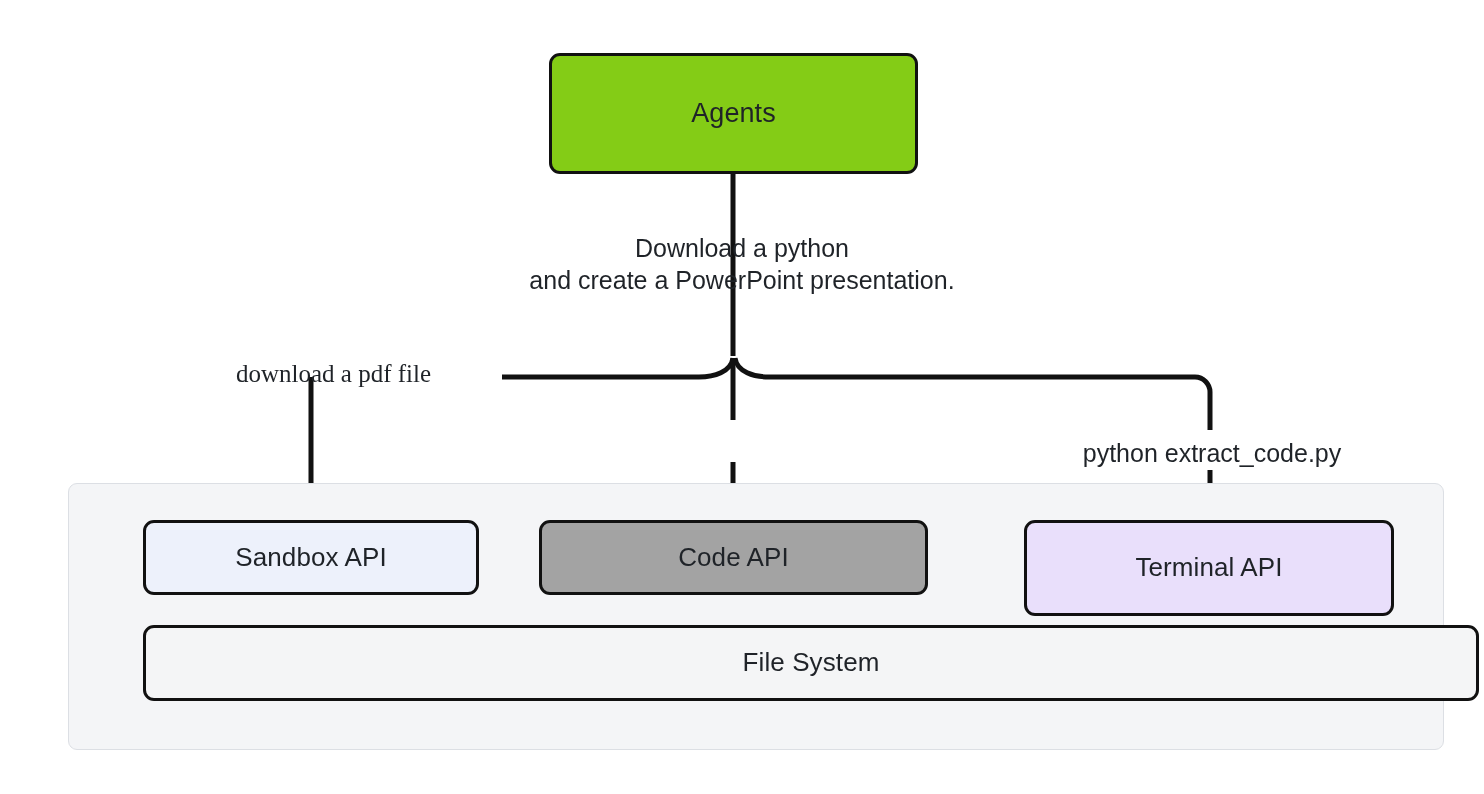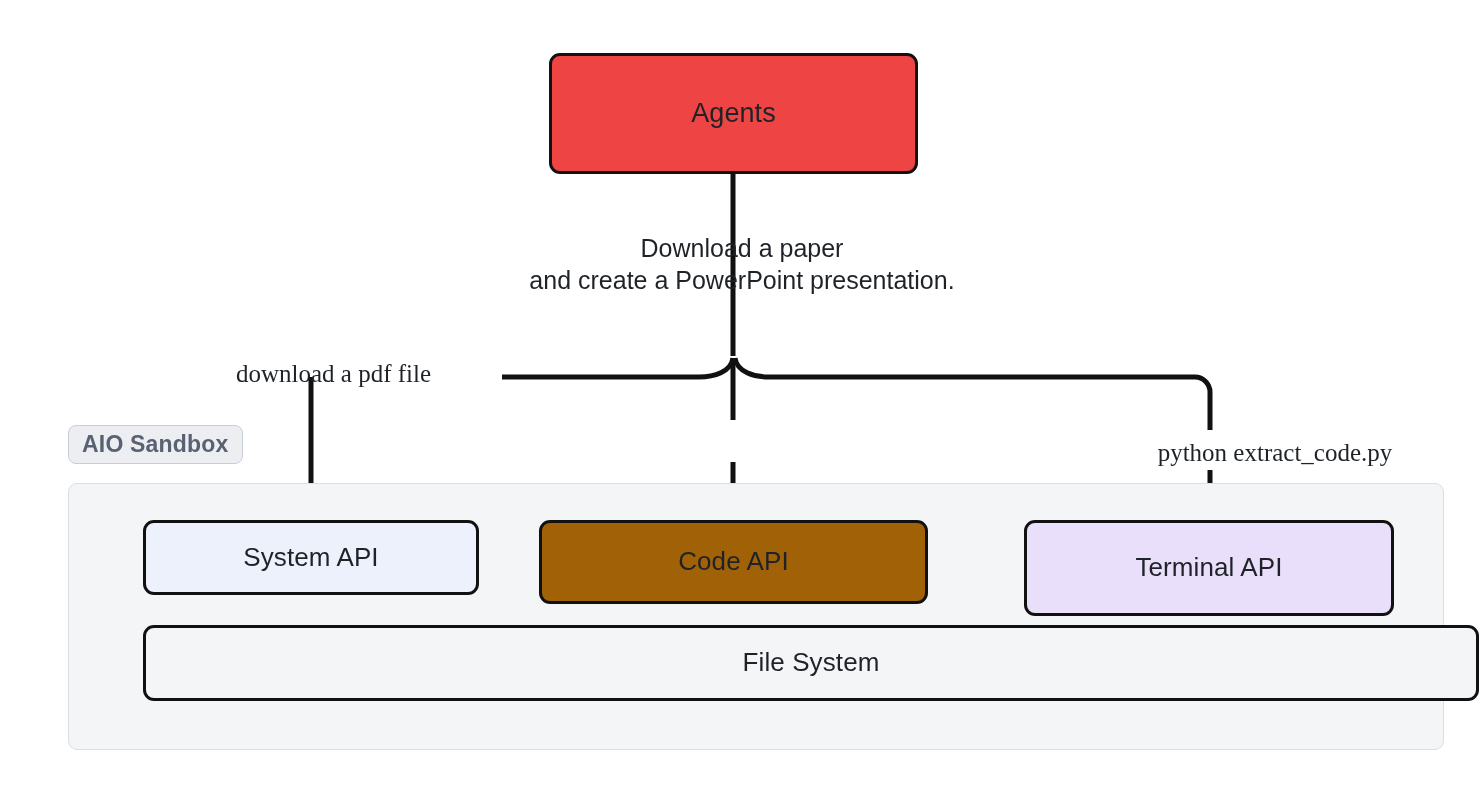--- a/index.html
+++ b/index.html
@@ -27,31 +27,31 @@
     text-align:center;
     color:#1f2328;
     font-size:26px;
     font-weight:400;
     line-height:1.2;
     letter-spacing:.1px;
   }
 
   #agents-node{
     left:549px;top:53px;width:369px;height:121px;
-    background:#ef4444;
+    background:#84cc16;
     font-size:27px;
   }
 
   #browser-node{
     left:143px;top:520px;width:336px;height:75px;
     background:#edf1fb;
   }
   #code-node{
-    left:539px;top:520px;width:389px;height:84px;
-    background:#a16207;
+    left:539px;top:520px;width:389px;height:75px;
+    background:#a3a3a3;
   }
   #terminal-node{
     left:1024px;top:520px;width:370px;height:96px;
     background:#e9dffb;
   }
   #filesystem-node{
     left:143px;top:625px;width:1336px;height:76px;
     background:#f4f5f6;
   }
 
@@ -94,23 +94,22 @@
     transform:translateX(-50%);
   }
   #label-download-pdf{
     left:236px;top:358px;font-family:Liberation Serif, serif;
   }
   #label-pptx{
     left:733px;top:428px;
     transform:translateX(-50%);
   }
   #label-extract{
-    left:1275px;top:437px;
+    left:1212px;top:437px;
     transform:translateX(-50%);
-    font-family:Liberation Serif, serif;
   }
 </style>
 </head>
 <body>
 
 <div id="stage">
 
   <svg id="wires" viewBox="0 0 1484 794" width="1484" height="794" aria-hidden="true">
     <g fill="none" stroke="#111111" stroke-width="5" stroke-linecap="butt" stroke-linejoin="round">
 
@@ -130,34 +129,33 @@
       <path d="M297,495 L311,510 L325,495" stroke-width="6"></path>
       <path d="M719,495 L733,510 L747,495" stroke-width="6"></path>
       <path d="M1196,495 L1210,510 L1224,495" stroke-width="6"></path>
     </g>
   </svg>
 
   <div class="node" id="agents-node">
     <span>Agents</span>
   </div>
 
-  <div class="edge-label" id="label-agents-task">Download a paper
+  <div class="edge-label" id="label-agents-task">Download a python
 and create a PowerPoint presentation.</div>
 
   <div class="edge-label" id="label-download-pdf">download a pdf file</div>
 
 
   <div class="edge-label" id="label-extract">python extract_code.py</div>
 
-  <div id="sandbox-badge">AIO Sandbox</div>
 
   <div id="sandbox-container"></div>
 
   <div class="node" id="browser-node">
-    <span>System API</span>
+    <span>Sandbox API</span>
   </div>
 
   <div class="node" id="code-node">
     <span>Code API</span>
   </div>
 
   <div class="node" id="terminal-node">
     <span>Terminal API</span>
   </div>
 

